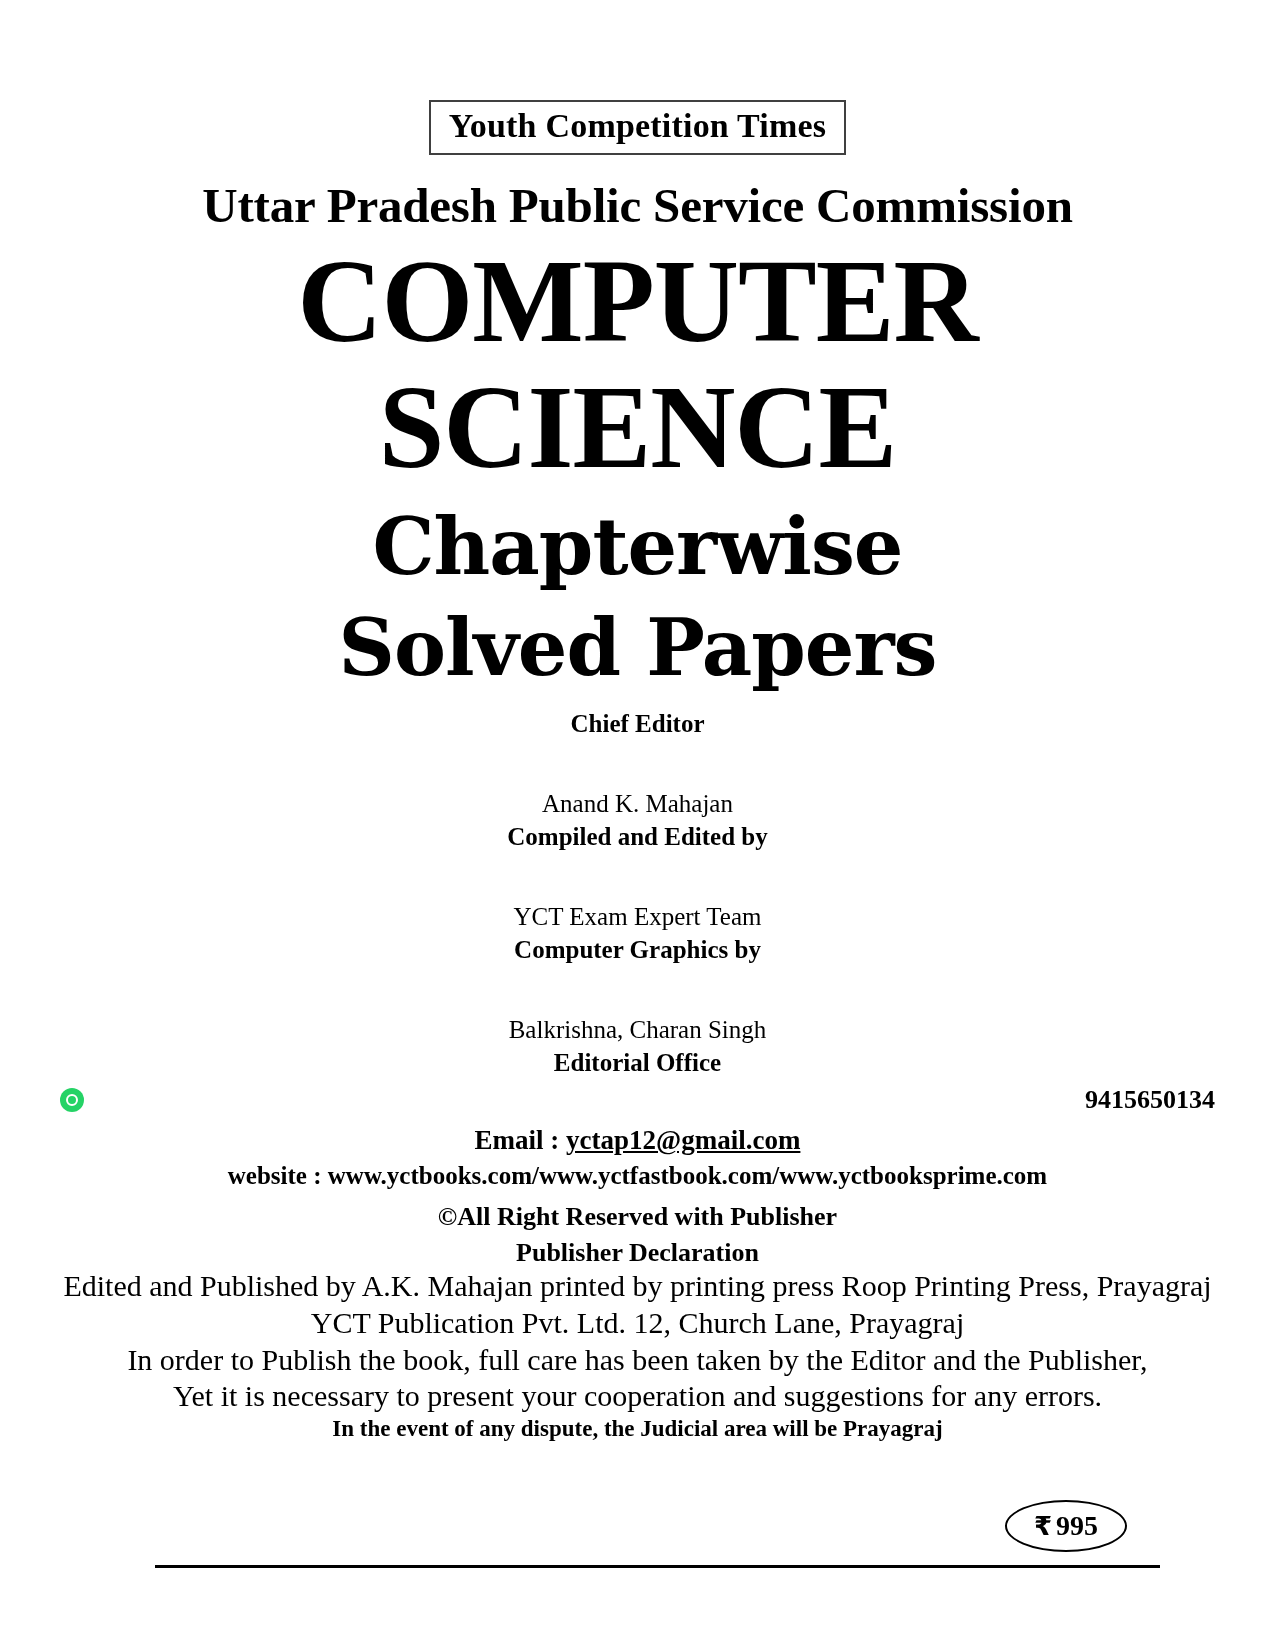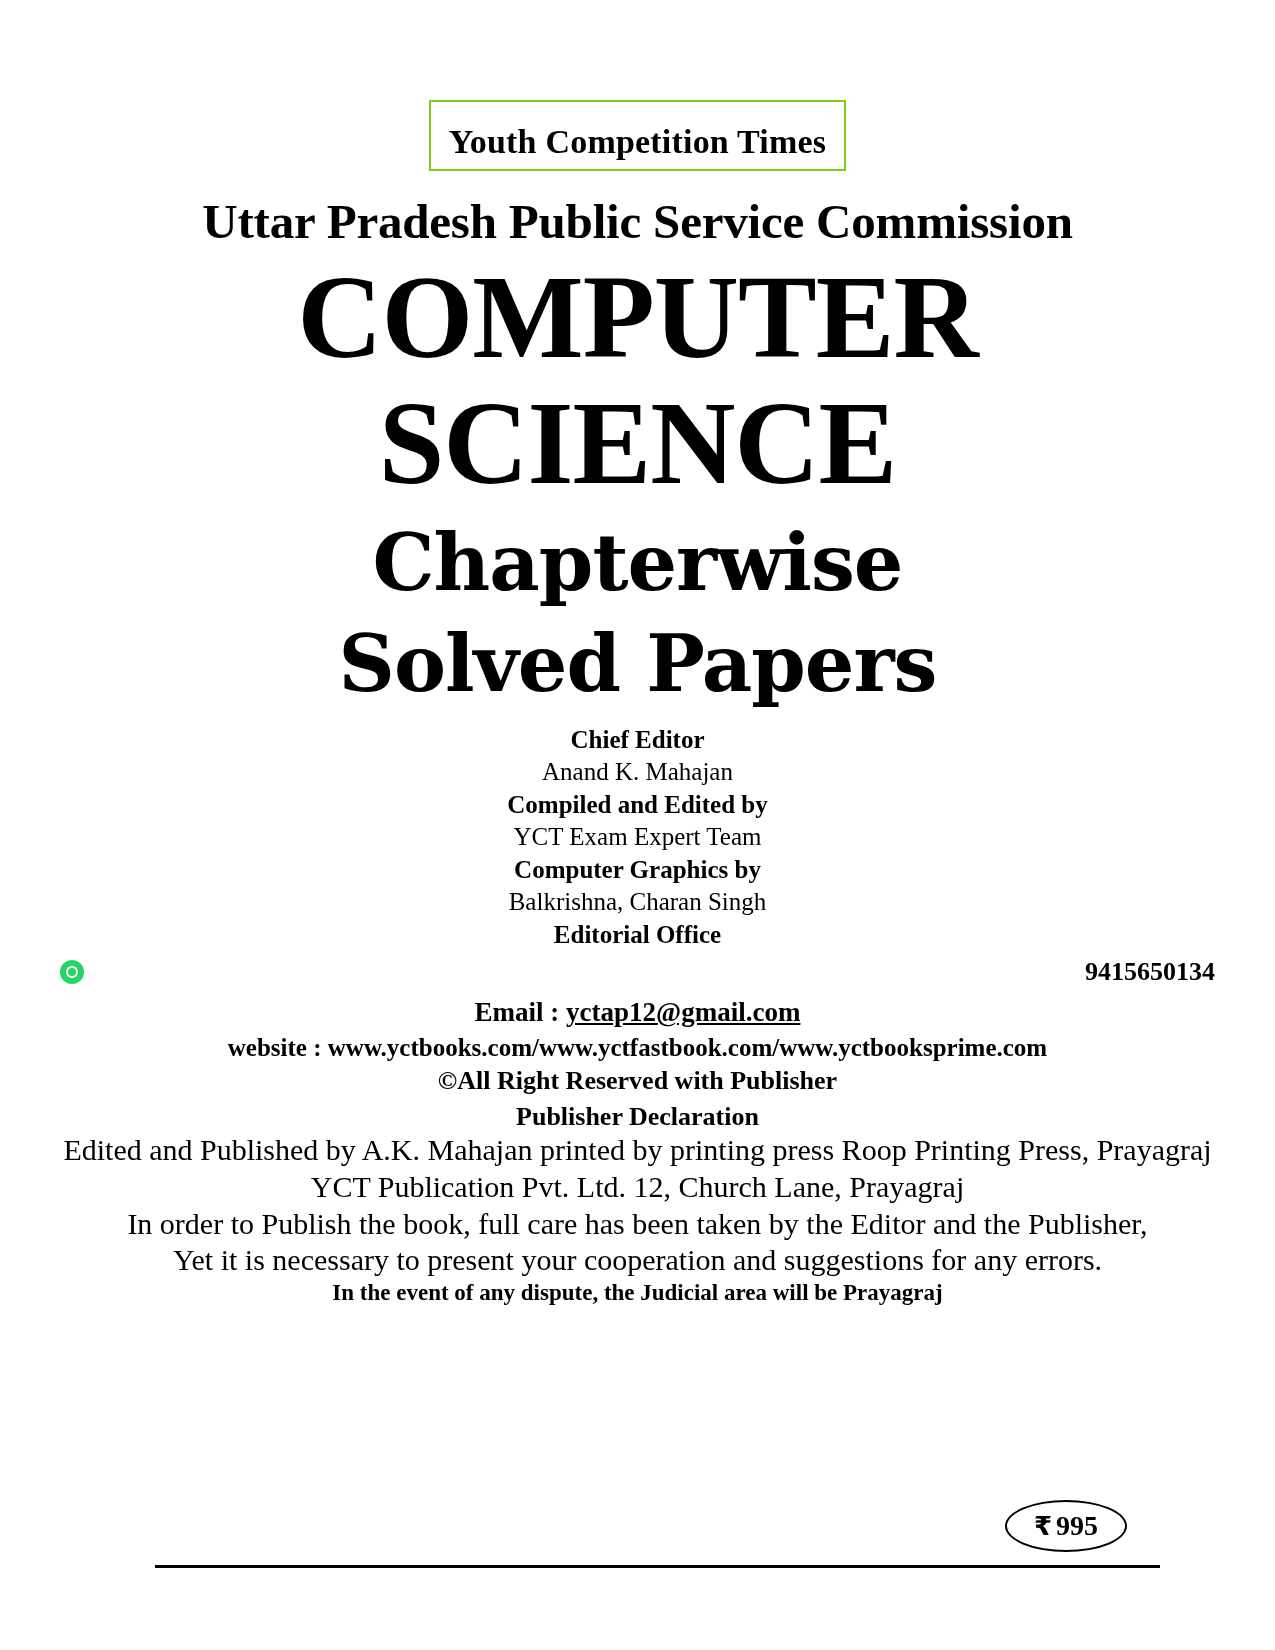--- a/index.html
+++ b/index.html
@@ -23,22 +23,22 @@
     padding: 0 60px;
   }
 
   
   .banner-wrap {
     display: flex;
     justify-content: center;
     margin-top: 100px;
   }
   .banner {
-    border: 2px solid #84cc16;
-    padding: 22px 18px 9px 18px;
+    border: 2px solid #404040;
+    padding: 6px 18px 9px 18px;
     font-weight: bold;
     font-size: 34px;
     line-height: 1.05;
     letter-spacing: 0.2px;
   }
 
   .org-line {
     text-align: center;
     font-weight: bold;
     font-size: 49px;
@@ -85,20 +85,21 @@
     text-align: center;
   }
   .credit-role {
     font-weight: bold;
     font-size: 25px;
     line-height: 1.3;
   }
   .credit-name {
     font-size: 25px;
     line-height: 1.3;
+    margin-top: 48px;
   }
 
   .phone-row {
     display: flex;
     align-items: center;
     justify-content: space-between;
     gap: 8px;
     margin-top: 6px;
   }
   .wa-icon {
@@ -137,21 +138,21 @@
   .website-row {
     text-align: center;
     font-weight: bold;
     font-size: 25px;
     margin-top: 6px;
   }
   .rights-row {
     text-align: center;
     font-weight: bold;
     font-size: 26px;
-    margin-top: 4px;
+    margin-top: 12px;
   }
   .decl-head {
     text-align: center;
     font-weight: bold;
     font-size: 26px;
     margin-top: 6px;
   }
   .decl-line {
     text-align: center;
     font-size: 30px;

